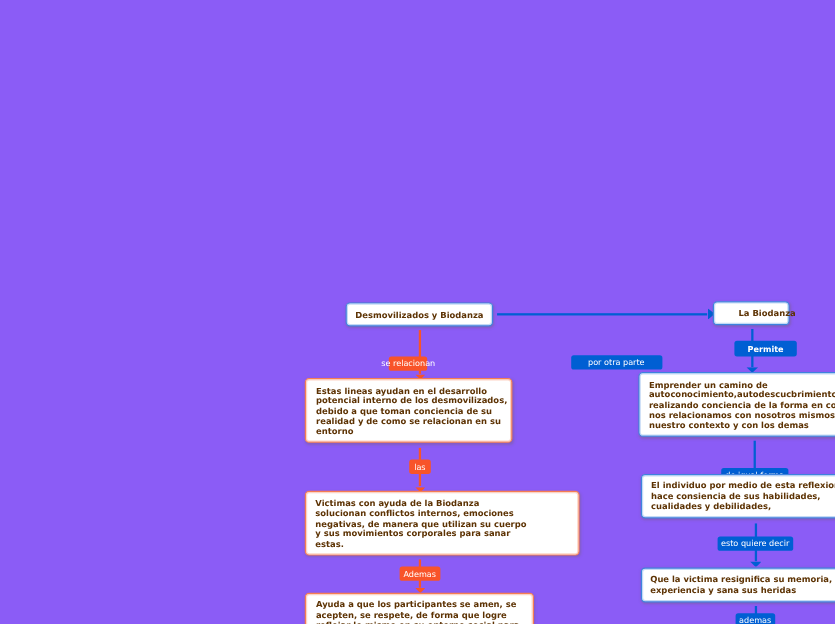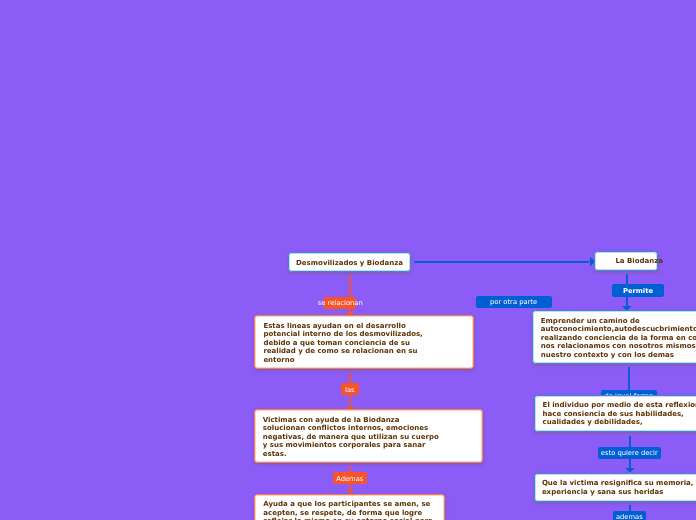--- a/index.html
+++ b/index.html
@@ -56,21 +56,21 @@
   <svg class="edge" style="position:absolute;left:347.70px;top:275.40px;" width="3.90" height="36.60" viewBox="0 0 3.90 36.60">
       <rect x="1" y="0" width="1.90" height="36.60" fill="#f8542a"></rect>
     </svg>
   <svg class="arrow" style="left:345.8px;top:311.7px;" width="8.6" height="4.2" viewBox="0 0 8.6 4.2">
     <path d="M 4.30 4.20 L 0 0 L 8.60 0 Z" fill="#f8542a"></path>
     </svg>
   <div class="lbl orange" style="left:324.2px;top:297px;width:32px;height:12.2px;">
     <span>se relacionan</span>
   </div>
 
-  <div class="node orange" style="left:254.2px;top:315.2px;width:220px;height:54.2px;">
+  <div class="node orange" style="left:254.2px;top:315.2px;width:173px;height:54.2px;">
     <div class="txt" style="left:8.2px;top:5.4px;">Estas lineas ayudan en el desarrollo
 potencial interno de los desmovilizados,
 debido a que toman conciencia de su
 realidad y de como se relacionan en su
 entorno</div>
   </div>
 
   <svg class="edge" style="position:absolute;left:347.70px;top:373.00px;" width="3.90" height="32.20" viewBox="0 0 3.90 32.20">
       <rect x="1" y="0" width="1.90" height="32.20" fill="#f8542a"></rect>
     </svg>

